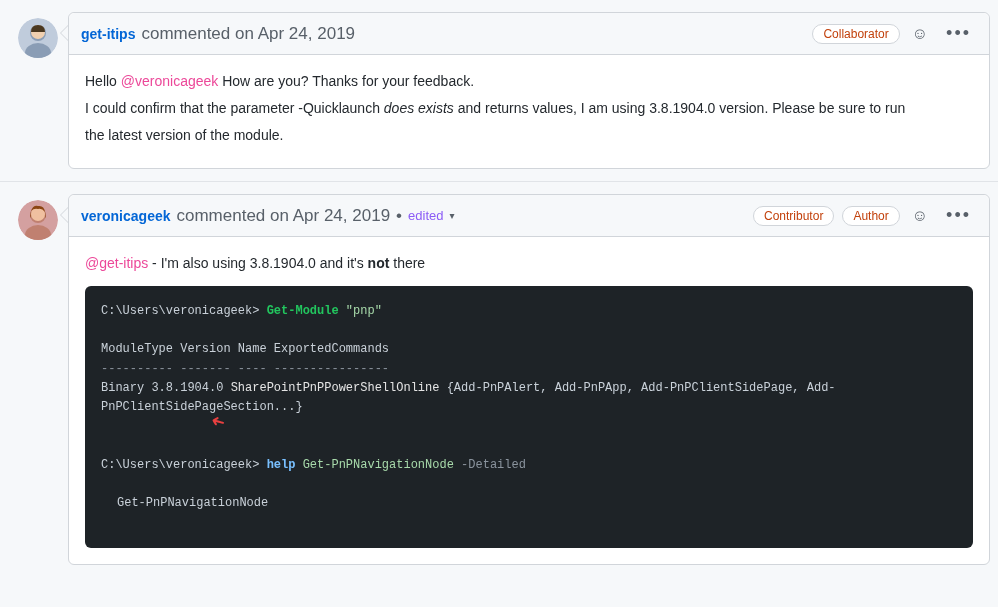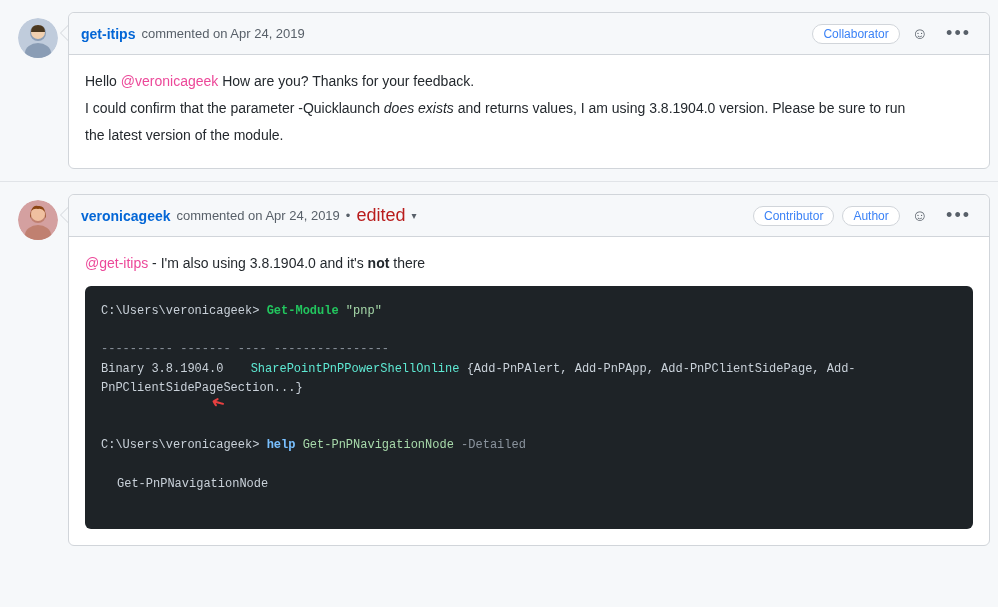--- a/index.html
+++ b/index.html
@@ -35,35 +35,35 @@
 
     .comment-author-link {
       color: #0366d6;
       font-weight: 600;
       text-decoration: none;
       font-size: 14px;
     }
 
     .comment-meta {
       color: #586069;
-      font-size: 13px;
+      font-size: 17px;
     }
 
     .comment-header-right {
       display: flex;
       align-items: center;
       gap: 8px;
     }
 
     .badge {
       border: 1px solid #d1d5da;
       border-radius: 2em;
       padding: 2px 10px;
       font-size: 12px;
-      color: #3b82f6;
+      color: #c2410c;
       background: #fff;
     }
 
     .emoji-btn {
       background: none;
       border: none;
       cursor: pointer;
       font-size: 16px;
       color: #586069;
       padding: 2px 4px;
@@ -173,23 +173,23 @@
     }
 
     .code-block .cmd-prompt { color: #c9d1d9; }
     .code-block .cmd-highlight { color: #22c55e; font-weight: bold; }
     .code-block .cmd-arg { color: #a8daab; }
     .code-block .cmd-dim { color: #8b949e; }
     .code-block .help-keyword { color: #79c0ff; font-weight: bold; }
     .code-block .section-header { color: #c9d1d9; font-weight: bold; margin-top: 8px; }
 
     .edited-link {
-      color: #b91c1c;
+      color: #8b5cf6;
       cursor: pointer;
-      font-size: 18px;
+      font-size: 13px;
     }
 
     .dropdown-arrow {
       font-size: 10px;
       color: #586069;
     }
 
     .divider-line {
       border: none;
       border-top: 1px solid #e1e4e8;
@@ -281,23 +281,24 @@
           <button class="more-btn">•••</button>
         </div>
       </div>
       <div class="comment-body">
         <p class="comment-text-line">
           <span class="mention">@get-itips</span> - I'm also using 3.8.1904.0 and it's <span class="bold">not</span> there
         </p>
         <div class="code-block">
           <div><span class="cmd-prompt">C:\Users\veronicageek&gt; </span><span class="cmd-highlight">Get-Module</span> <span class="cmd-arg">"pnp"</span></div>
           <div>&nbsp;</div>
+          <div><span style="color:#c9d1d9;">ModuleType Version    Name                                ExportedCommands</span></div>
           <div><span class="cmd-dim">----------  -------    ----                                ----------------</span></div>
           <div style="position:relative;">
-            <span>Binary      3.8.1904.0 </span><span style="color:#5eead4;margin-left:20px;">SharePointPnPPowerShellOnline</span><span>       {Add-PnPAlert, Add-PnPApp, Add-PnPClientSidePage, Add-PnPClientSidePageSection...}</span>
+            <span>Binary      3.8.1904.0 </span><span style="color:#e5e5e5;">SharePointPnPPowerShellOnline</span><span>       {Add-PnPAlert, Add-PnPApp, Add-PnPClientSidePage, Add-PnPClientSidePageSection...}</span>
             <br>
             <span style="display:inline-block; margin-left:110px; color:#e84040; font-size:22px; line-height:1; transform:rotate(15deg) scaleX(-1); margin-top:-4px;">➜</span>
           </div>
           <div>&nbsp;</div>
           <div><span class="cmd-prompt">C:\Users\veronicageek&gt; </span><span class="help-keyword">help</span><span style="color:#a8daab;"> Get-PnPNavigationNode</span><span class="cmd-dim"> -Detailed</span></div>
           <div>&nbsp;</div>
           <div><span style="margin-left:16px;">    Get-PnPNavigationNode</span></div>
           <div>&nbsp;</div>
           <div></div>
 

